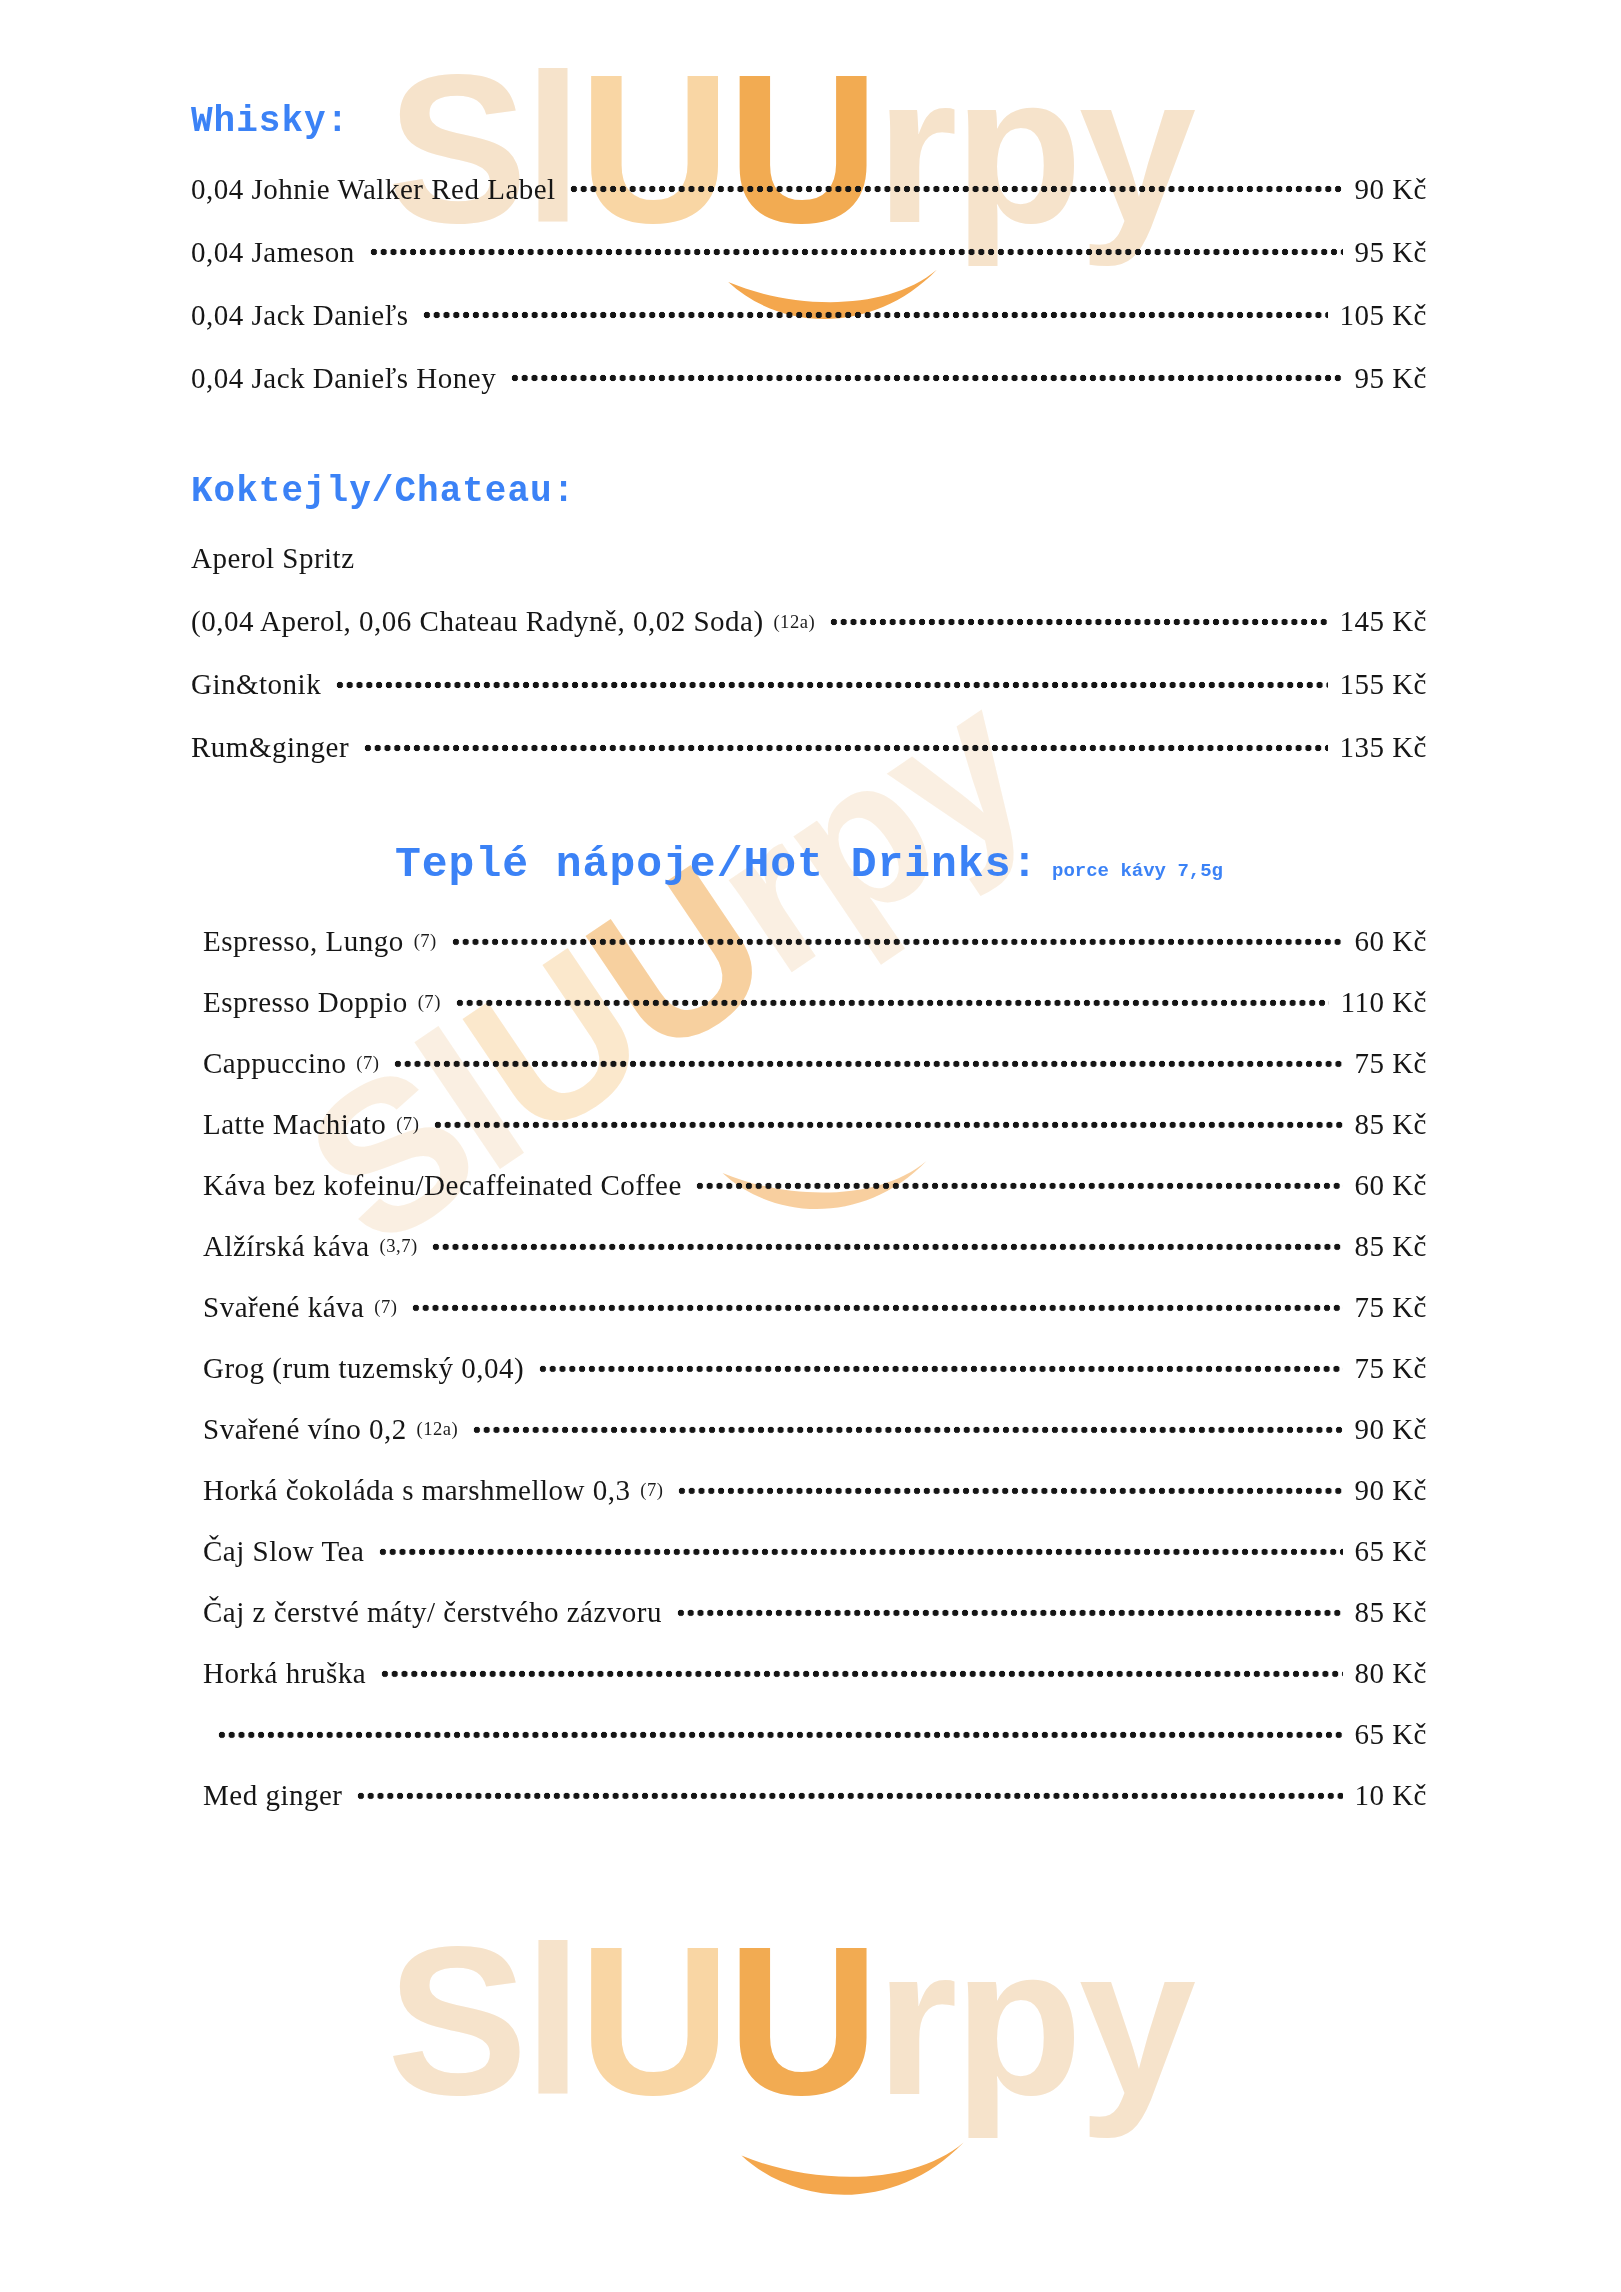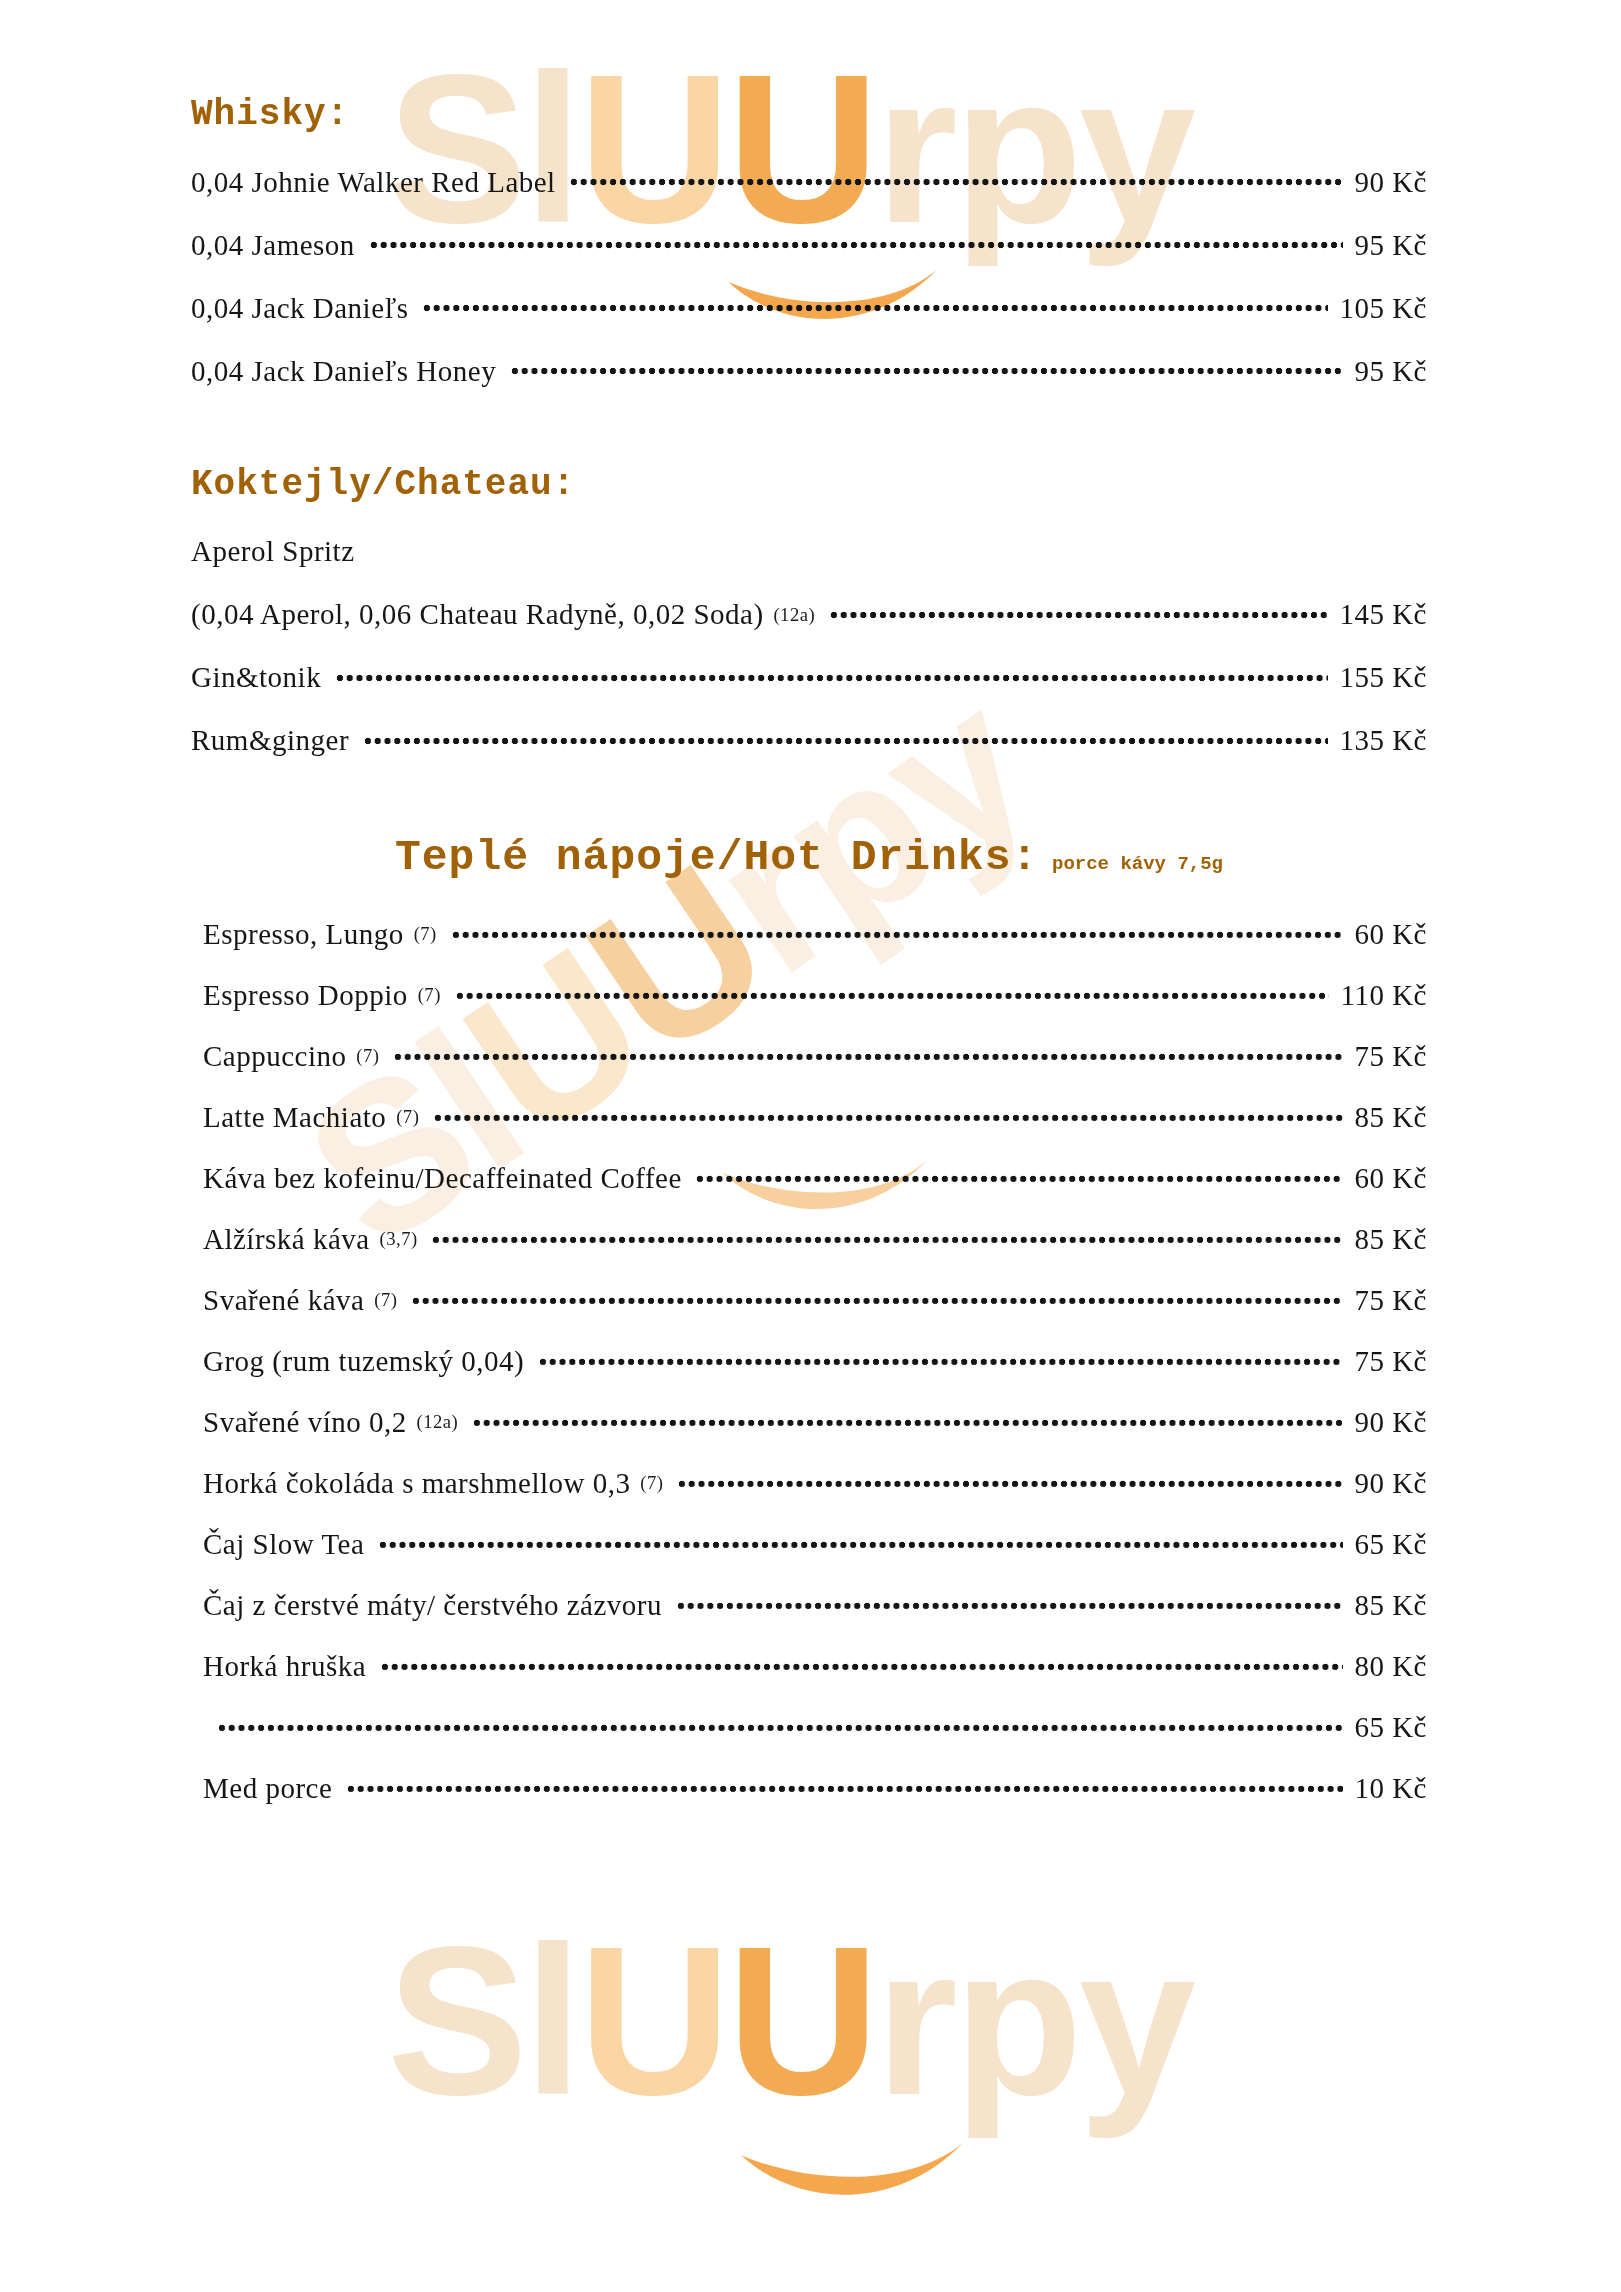--- a/index.html
+++ b/index.html
@@ -45,21 +45,22 @@
     z-index:2;
   }
   .menu-section { margin-top:0; }
   .menu-section + .menu-section { margin-top:61px; }
 
   .section-title {
     font-weight:bold;
     font-size:36px;
     letter-spacing:1px;
     margin-bottom:15.7px;
-    color:#a16207;
+    color:#3b82f6;
+    margin-top:7px;
   }
   .menu-section.center .section-title {
     text-align:center;
     font-size:43px;
     margin-bottom:21.6px;
   }
   .title-note {
     font-size:19px;
     font-weight:bold;
     letter-spacing:0;
@@ -233,19 +234,19 @@
       <div class="row">
         <span class="name">Horká hruška</span>
         <span class="leader"></span>
         <span class="price">80 Kč</span>
       </div>
       <div class="row">
         <span class="leader"></span>
         <span class="price">65 Kč</span>
       </div>
       <div class="row">
-        <span class="name">Med porce</span>
+        <span class="name">Med ginger</span>
         <span class="leader"></span>
         <span class="price">10 Kč</span>
       </div>
     </section>
   </div>
 
 
 </body></html>

